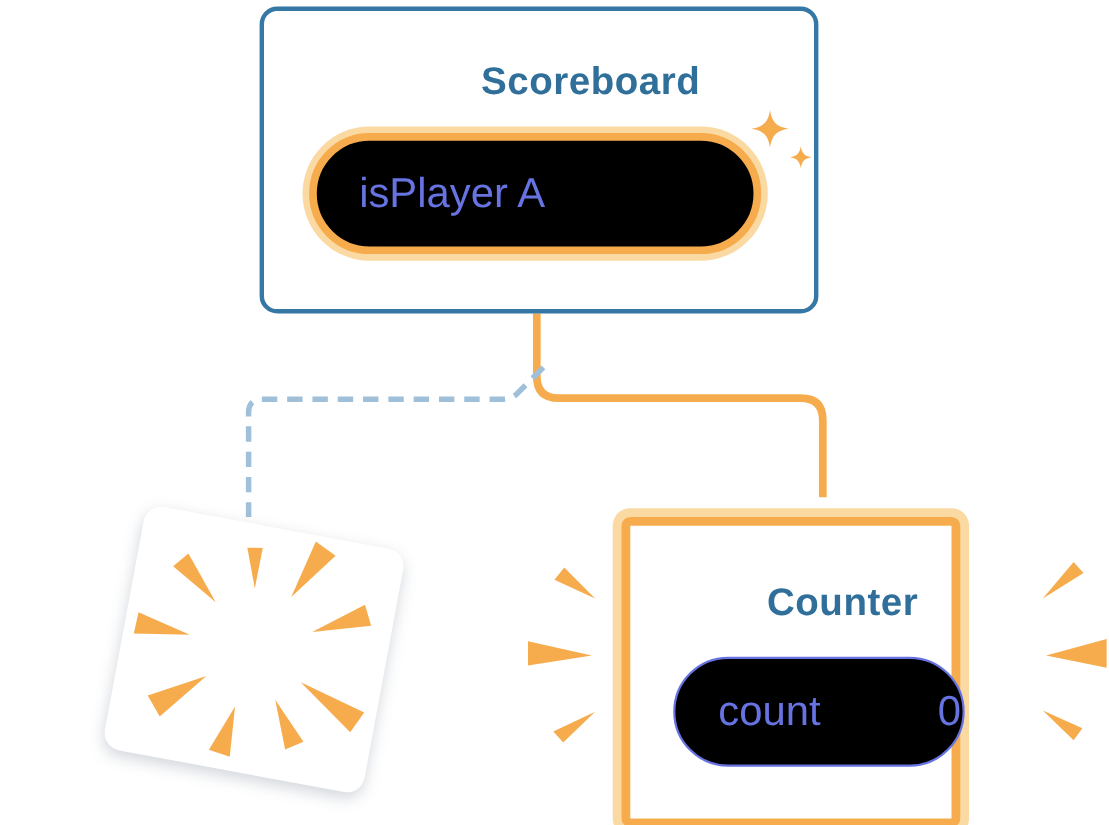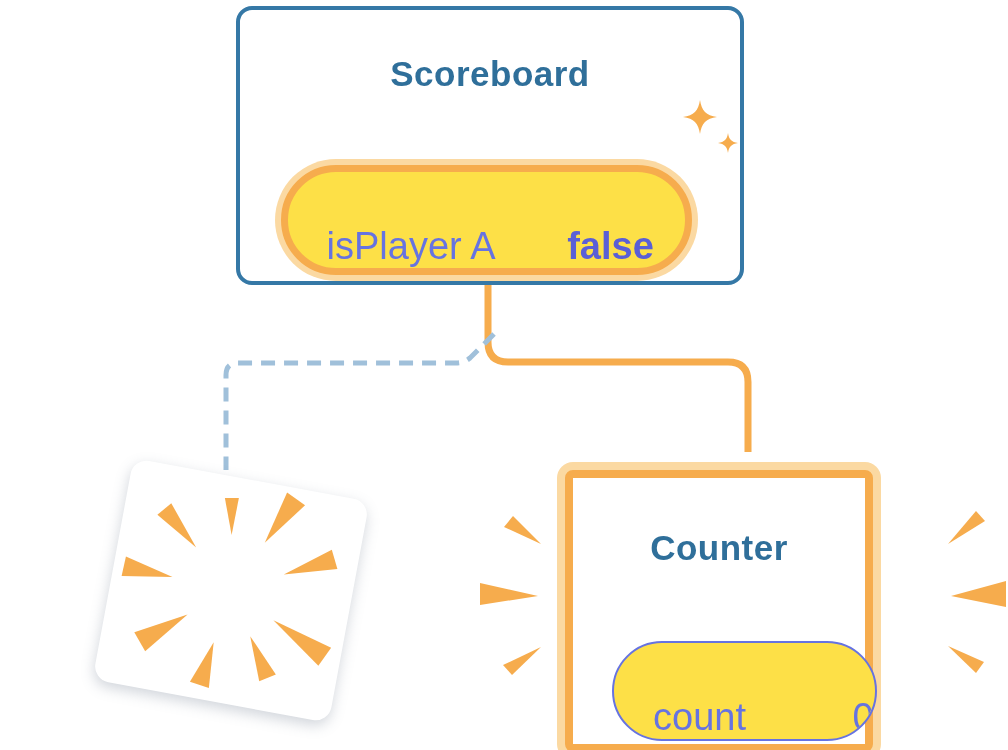--- a/index.html
+++ b/index.html
@@ -19,28 +19,28 @@
     left:236px; top:6px; width:508px; height:279px;
     border:4px solid var(--blueBorder); border-radius:16px; z-index:2;
   }
   .counter {
     left:565px; top:470px; width:308px; height:282px;
     border:8px solid var(--orange); border-radius:8px;
     box-shadow:0 0 0 8px var(--orangeHalo); z-index:2;
   }
   .card-title {
     position:absolute; left:0; width:100%; text-align:center;
-    color:var(--blueTitle); font-size:35px; font-weight:700; letter-spacing:.5px;
+    color:var(--blueTitle); font-size:35px; font-weight:700; letter-spacing:.5px;padding-left:47px;
   }
   .scoreboard .card-title { top:44px; }
   .counter    .card-title { top:50px; }
 
   .pill {
-    position:absolute; display:flex; align-items:flex-end;
-    background:#fde047; box-sizing:border-box; overflow:hidden;margin-top:44px;
+    position:absolute; display:flex; align-items:center;
+    background:#000000; box-sizing:border-box; overflow:hidden;
   }
   .pill-highlight {
     left:41px; top:111px; width:411px; height:110px;
     border:7px solid var(--orange); border-radius:999px;
     box-shadow:0 0 0 6px var(--orangeHalo);
   }
   .pill-plain {
     left:39px; top:119px; width:265px; height:100px;
     border:2.5px solid var(--purple); border-radius:999px;gap:32px;
   }
@@ -72,21 +72,20 @@
   <svg class="layer layer-back" viewBox="0 0 1008 750">
     <path d="M488 285 L488 342 Q488 362 508 362 L728 362 Q748 362 748 382 L748 452" fill="none" stroke-width="7" stroke="#F6AC4D"></path>
     <path d="M494 334 L470 358 Q464 363 456 363 L238 363 Q226 363 226 375 L226 470" fill="none" stroke-width="5" stroke-dasharray="14 9" stroke="#A0C0DA"></path>
   </svg>
 
   <div class="card scoreboard">
     <div class="card-title">Scoreboard</div>
     <div class="pill pill-highlight">
       <div class="pill-cell cell-label">isPlayer A</div>
       <div class="pill-divider"></div>
-      <div class="pill-cell cell-value">false</div>
     </div>
   </div>
 
   <div class="destroyed-card">
     <svg viewBox="0 0 240 225" fill="#F6AC4D">
       <polygon points="110.5,57.8 110.9,20.2 97.1,22.6"></polygon>
       <polygon points="144.5,59.4 177.3,15.2 157.3,5.8"></polygon>
       <polygon points="169,87.1 220.7,71.9 211.7,54.1"></polygon>
       <polygon points="167.1,134 219.6,170.6 228.9,150.6"></polygon>
       <polygon points="147.2,153.9 164.3,196.6 179.4,186.8"></polygon>

